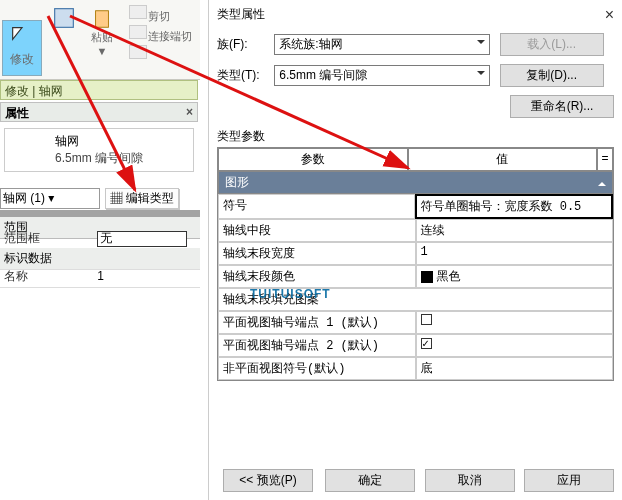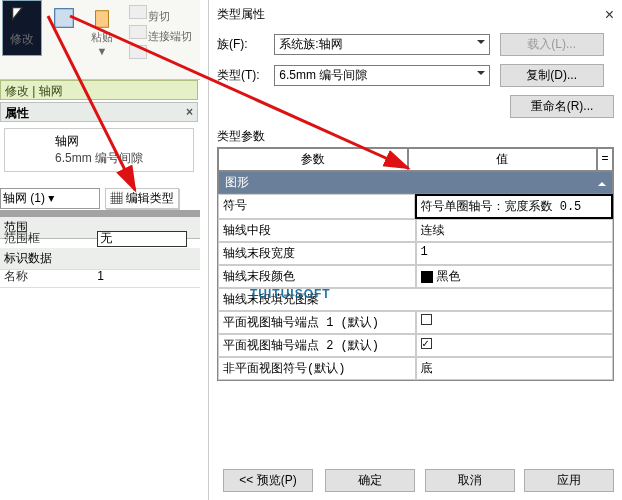--- a/index.html
+++ b/index.html
@@ -66,21 +66,21 @@
 .dlg-foot .dlg-btn { width: 90px; }
 .dlg-foot .pv { float: left; }
 .dlg-foot .r { float: right; }
 
 svg.arrows { position: absolute; left: 0; top: 0; pointer-events: none; }
 </style>
 </head>
 <body>
 
 <div class="ribbon">
-  <div class="r-btn" style="position:absolute;left:2px;top:0;background:#0f172a;border:1px solid #8ab;width:40px;height:56px;">
+  <div class="r-btn" style="position:absolute;left:2px;top:20px;background:#7dd3fc;border:1px solid #8ab;width:40px;height:56px;">
     <svg class="ic" viewBox="0 0 24 24">
         <path d="M4 4 L12 4 L4 14 Z" fill="#fff" stroke="#333"></path>
       </svg>
     <span>修改</span>
   </div>
   <div class="r-btn" style="position:absolute;left:46px;top:2px;width:32px;">
     <svg class="ic" viewBox="0 0 24 24">
         <rect x="4" y="4" width="16" height="16" fill="#cde" stroke="#47a"></rect>
       </svg>
   </div>

